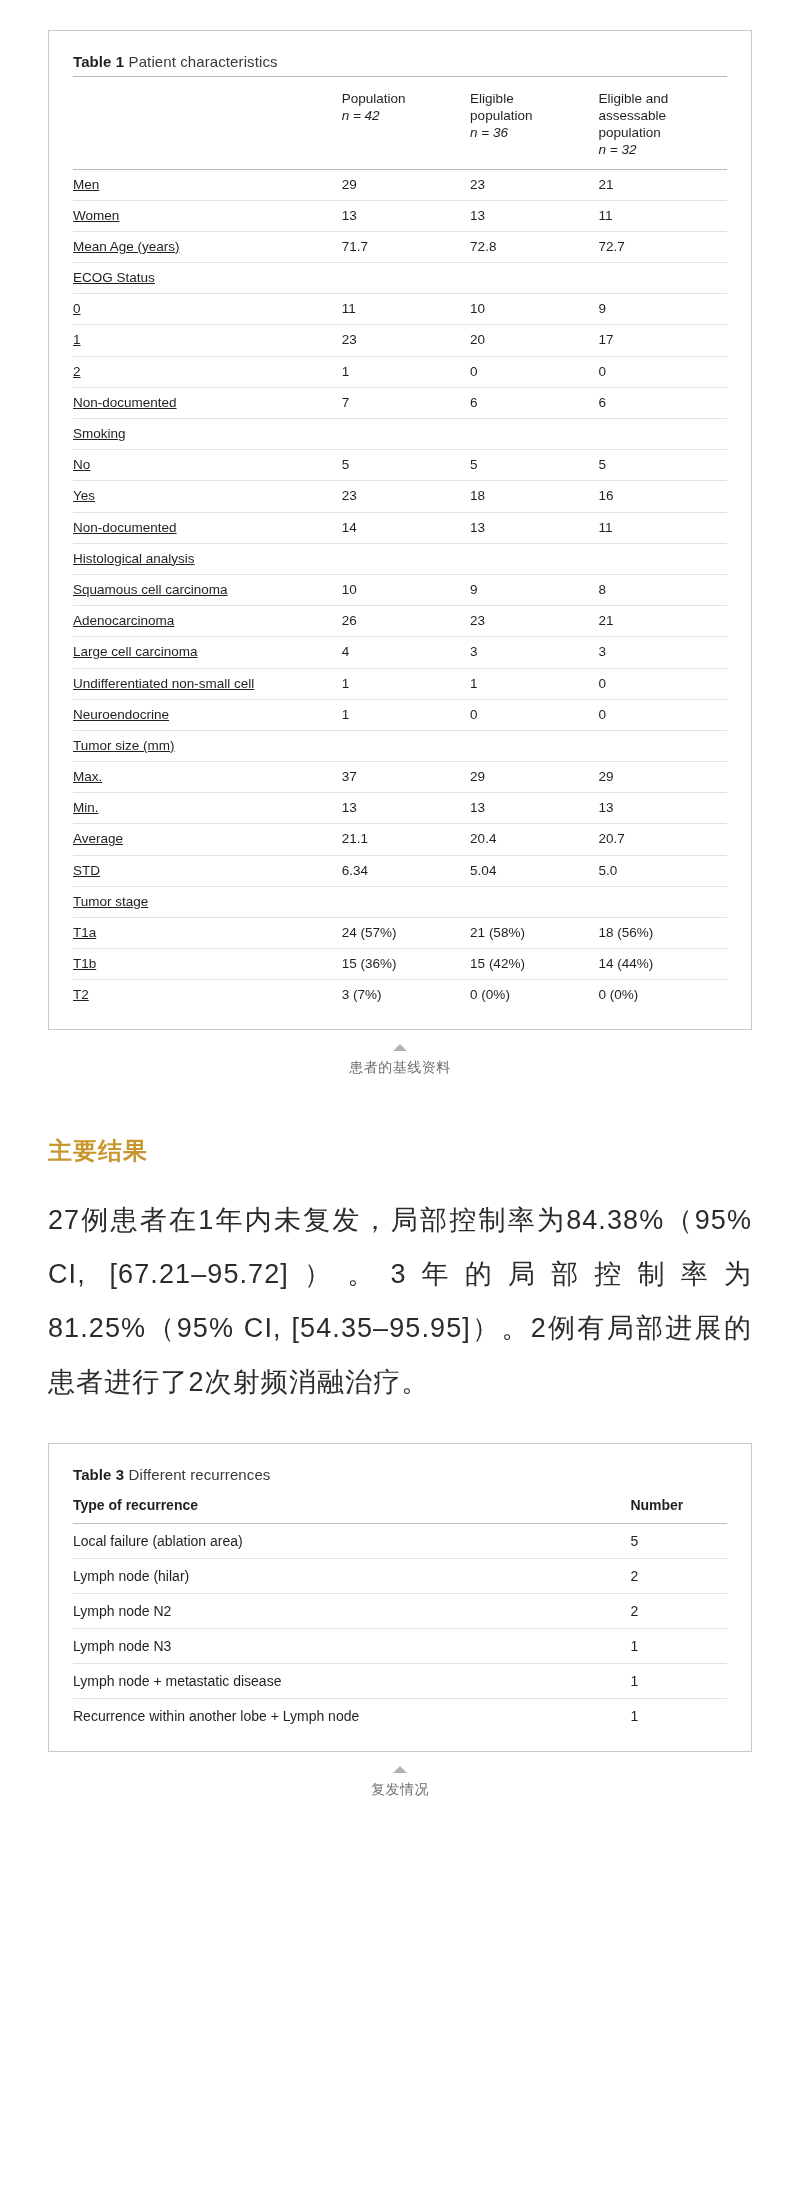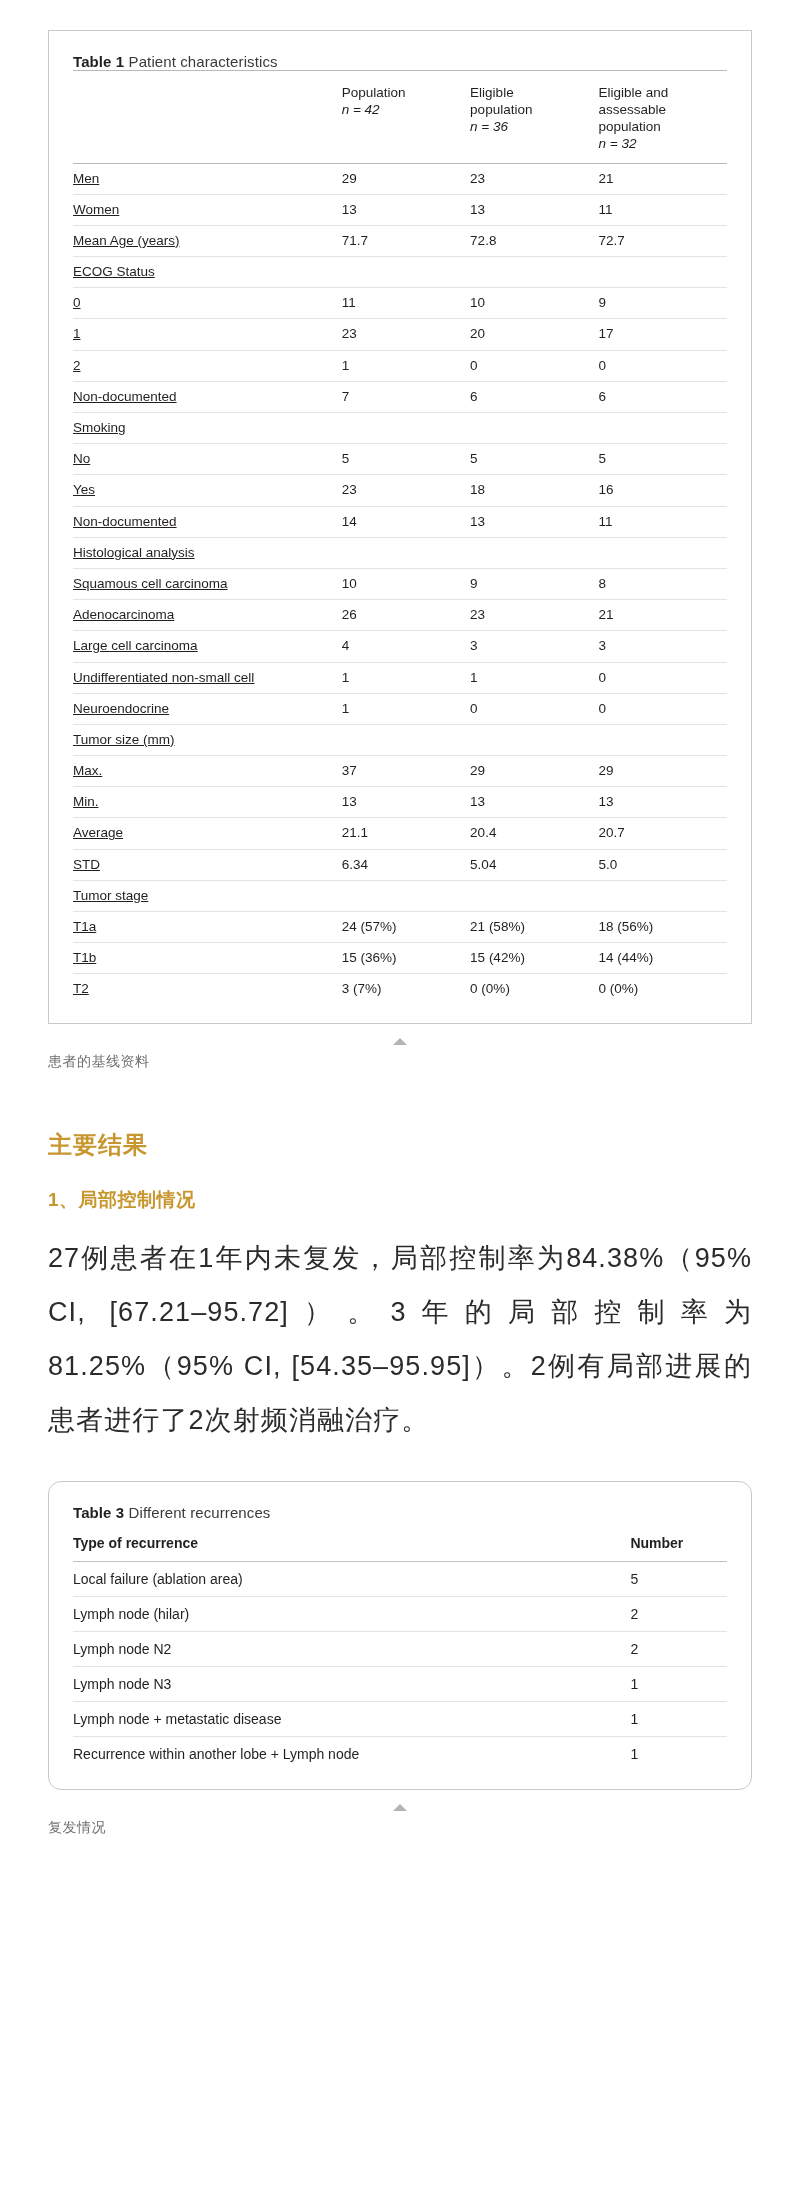--- a/index.html
+++ b/index.html
@@ -23,21 +23,21 @@
   .table-card {
     border: 1px solid #c9c9c9;
     background: #ffffff;
     box-sizing: border-box;
     padding: 22px 24px 18px 24px;
   }
   .table-title {
     font-size: 15px;
     color: #231f20;
     margin: 0 0 10px 0;
-    padding-bottom: 0;
+    padding-bottom: 6px;
     border-bottom: 1px solid #b9b9b9;
     letter-spacing: 0.1px;
   }
   .table-title b {
     font-weight: bold;
   }
   .table-title .t-sub {
     font-weight: normal;
     color: #3a3a3a;
   }
@@ -69,21 +69,21 @@
   }
   table.data tbody tr:last-child {
     border-bottom: none;
   }
   .col-label { width: 41%; text-decoration: underline; }
   .col-num { width: 19.6%; }
   .indent-1 { padding-left: 22px; }
   .it { font-style: italic; }
 
   .fig-caption-wrap {
-    text-align: left;
+    text-align: center;
     margin-top: 14px;
   }
   .fig-arrow {
     display: block;
     margin: 0 auto 8px auto;
     width: 0;
     height: 0;
     border-left: 7px solid transparent;
     border-right: 7px solid transparent;
     border-bottom: 7px solid #b3b3b3;
@@ -111,21 +111,21 @@
   }
   .para {
     font-size: 27px;
     line-height: 2.0;
     color: #2b2b2b;
     letter-spacing: 1.1px;
     text-align: justify;
     margin: 0 0 34px 0;
   }
 
-  .table3-gap { margin-top: 20px; border-radius: 13px; }
+  .table3-gap { margin-top: 20px; }
 
   table.simple {
     width: 100%;
     border-collapse: collapse;
     font-size: 14px;
   }
   table.simple thead tr { border-bottom: 1px solid #c0c0c0; }
   table.simple tbody tr { border-bottom: 1px solid #e2e2e2; }
   table.simple tbody tr:last-child { border-bottom: none; }
   table.simple th {
@@ -344,21 +344,20 @@
         </tbody>
     </table>
   </div>
 
   <div class="fig-caption-wrap">
     <span class="fig-arrow"></span>
     <div class="fig-caption">患者的基线资料</div>
   </div>
 
   <h1 class="section-h1">主要结果</h1>
-  <h2 class="section-h2">1、局部控制情况</h2>
   <p class="para">27例患者在1年内未复发，局部控制率为84.38%（95% CI, [67.21–95.72]）。3年的局部控制率为81.25%（95% CI, [54.35–95.95]）。2例有局部进展的患者进行了2次射频消融治疗。</p>
 
   <div class="table-card table3-gap">
     <div class="table-title" style="border-bottom:none;padding-bottom:4px;margin-bottom:4px;">
       <b>Table 3</b>
       <span class="t-sub">Different recurrences</span>
     </div>
     <table class="simple">
       <thead>
         <tr>

